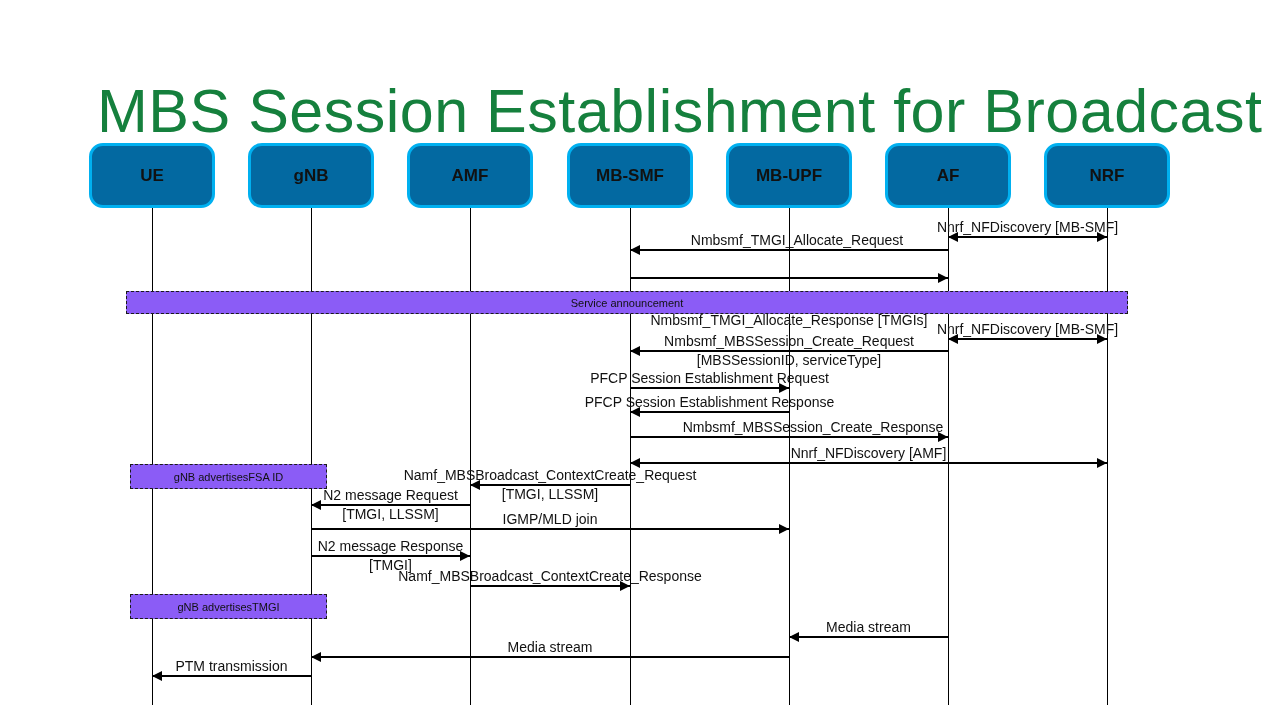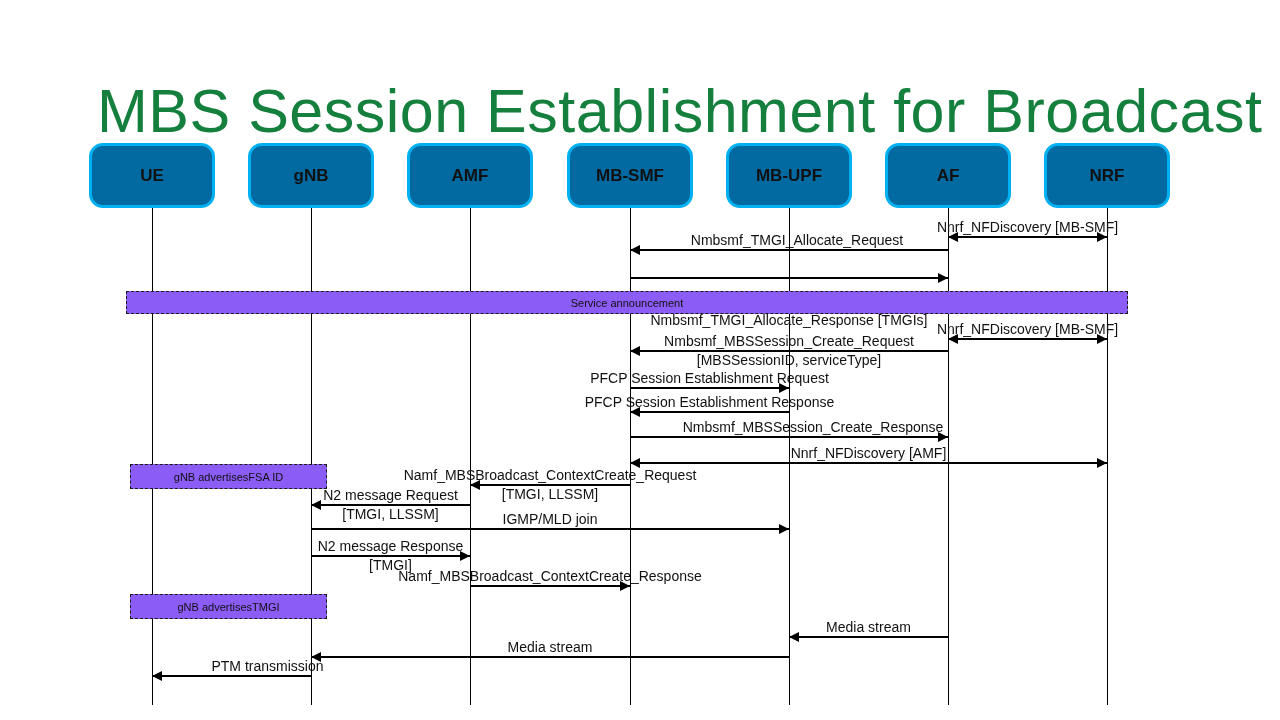--- a/index.html
+++ b/index.html
@@ -149,15 +149,15 @@
       <div class="ah ah-right" style="left: 620px; top: 581px;"></div>
       <div class="msg-label" style="left: 550px; top: 570px;">Namf_MBSBroadcast_ContextCreate_Response</div>
       <div class="msg-line" style="left: 789px; top: 636px; width: 159px;"></div>
       <div class="ah ah-left" style="left: 789px; top: 632px;"></div>
       <div class="msg-label" style="left: 868.5px; top: 621px;">Media stream</div>
       <div class="msg-line" style="left: 311px; top: 656px; width: 478px;"></div>
       <div class="ah ah-left" style="left: 311px; top: 652px;"></div>
       <div class="msg-label" style="left: 550px; top: 641px;">Media stream</div>
       <div class="msg-line" style="left: 152px; top: 675px; width: 159px;"></div>
       <div class="ah ah-left" style="left: 152px; top: 671px;"></div>
-      <div class="msg-label" style="left: 231.5px; top: 660px; margin-left: 36px;">PTM transmission</div>
+      <div class="msg-label" style="left: 231.5px; top: 660px;">PTM transmission</div>
     </div>
 </div>
 
 </body></html>

